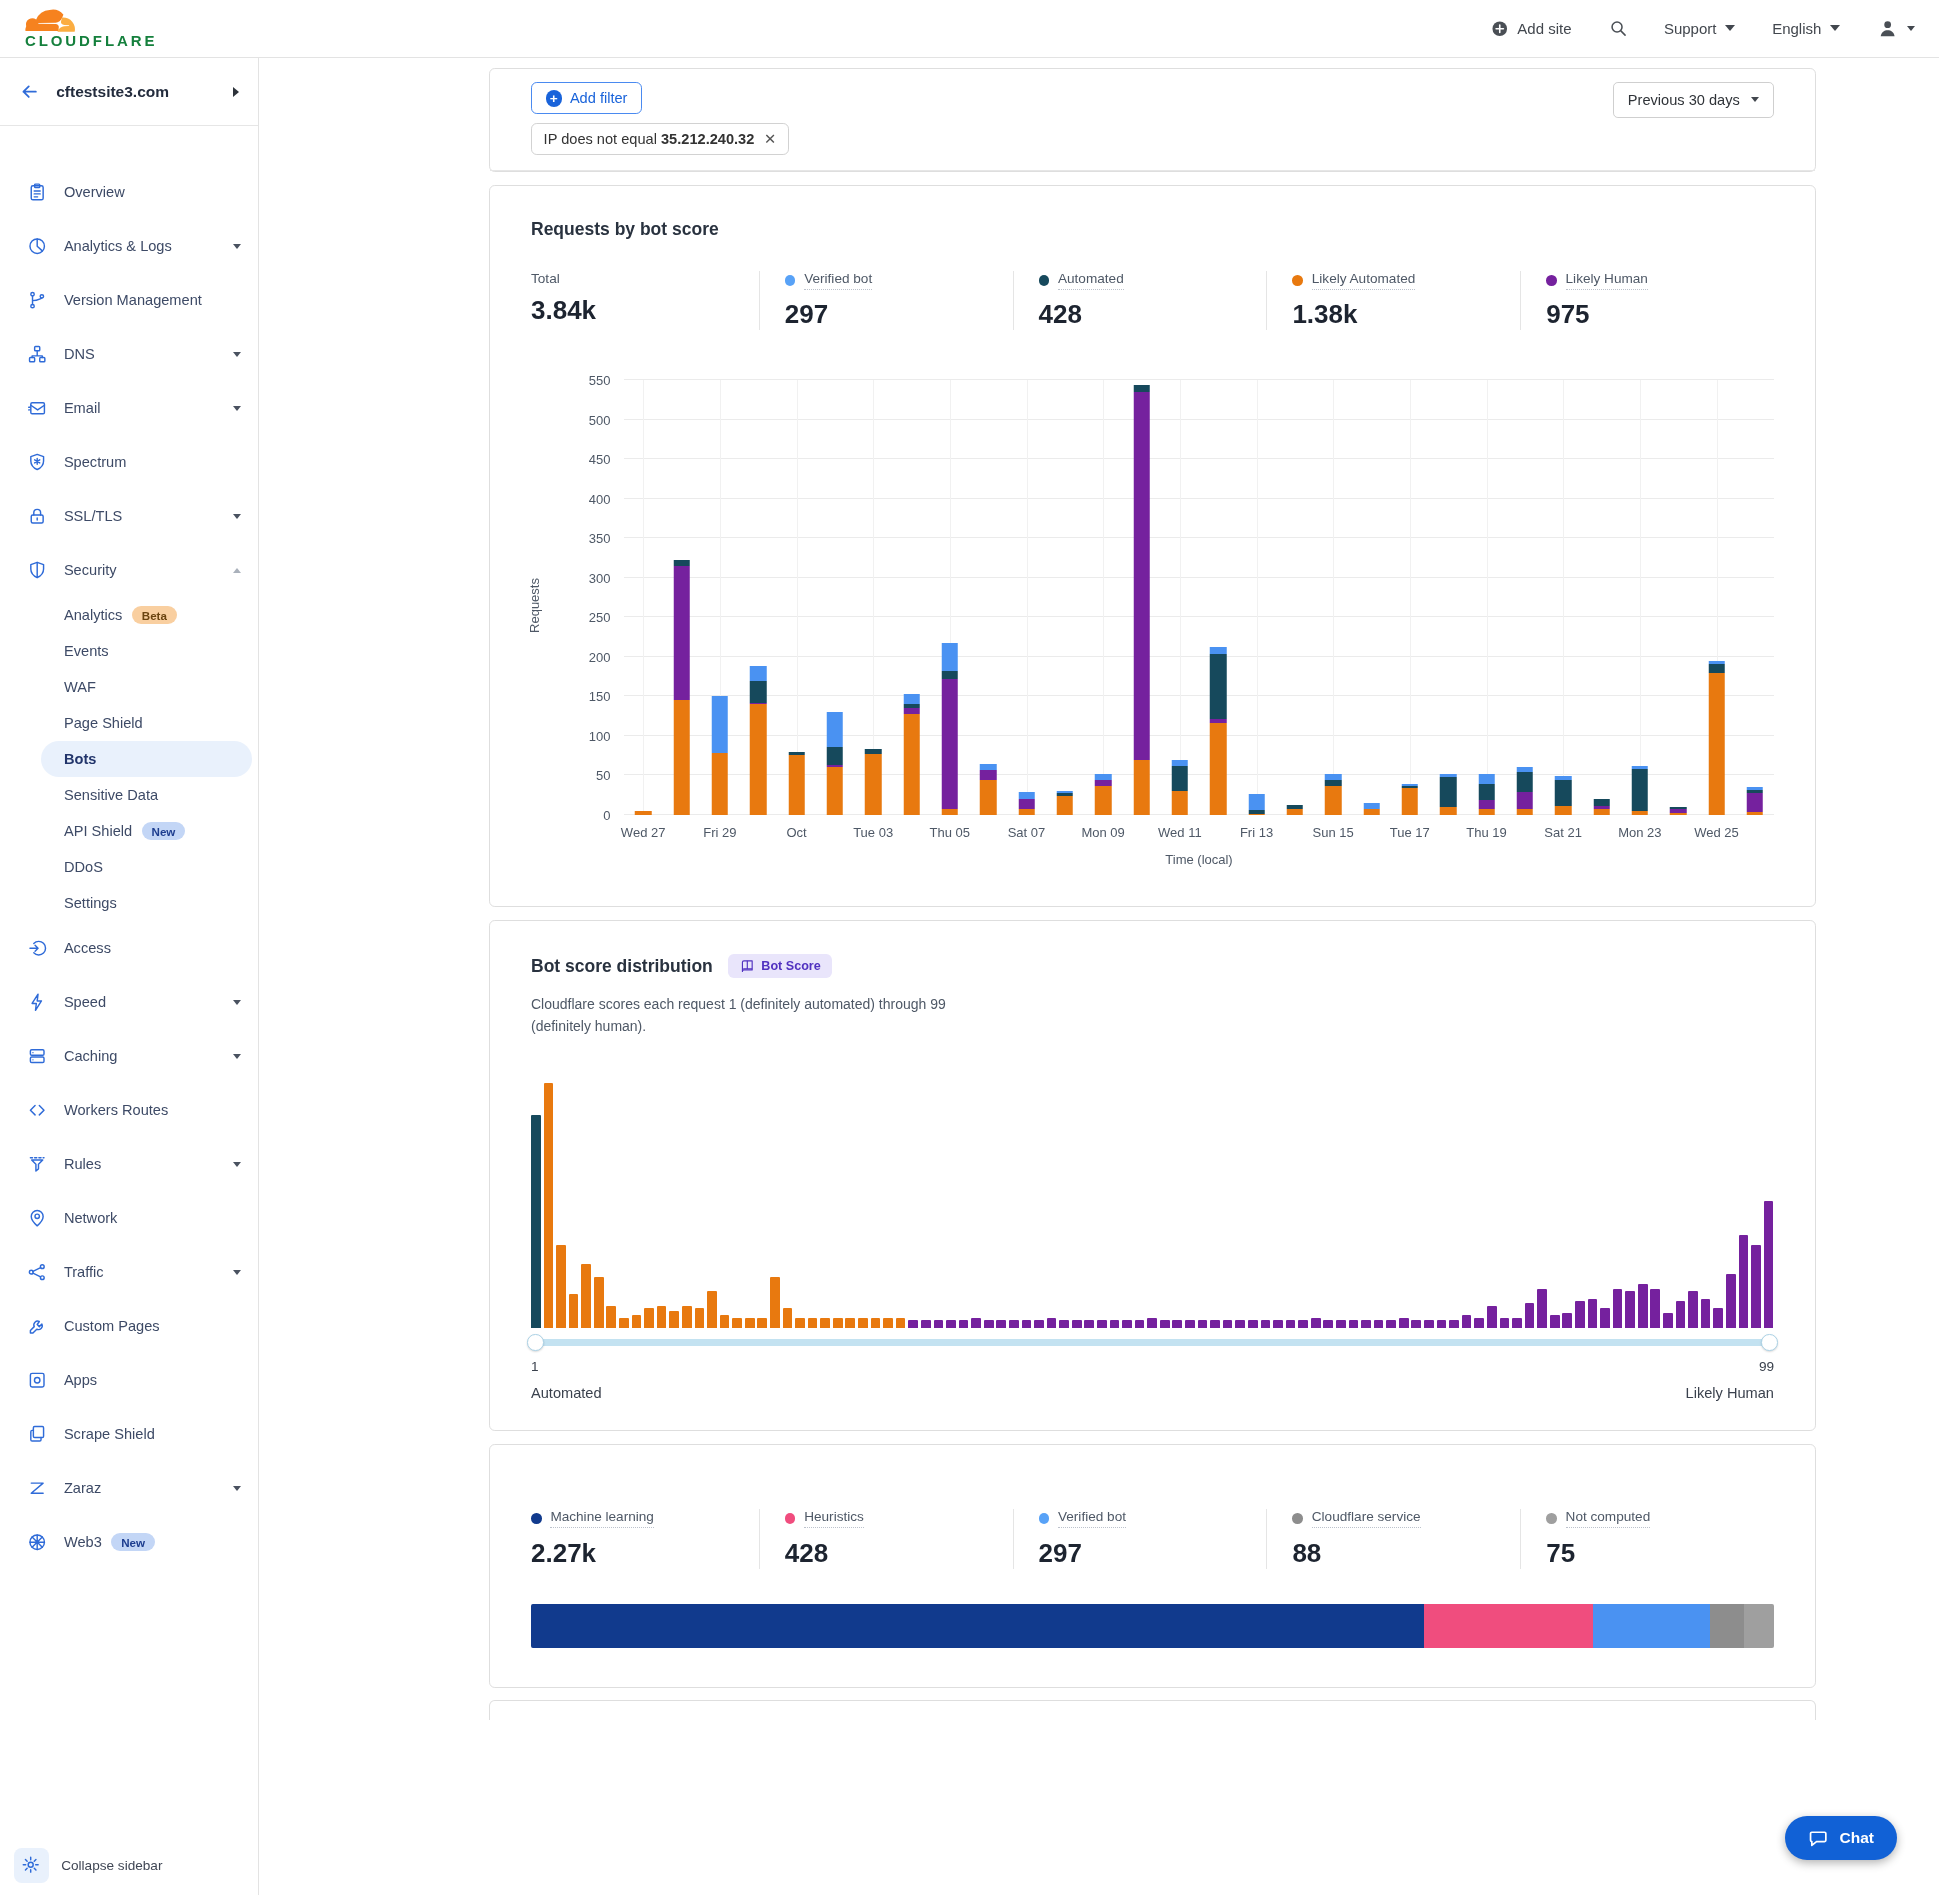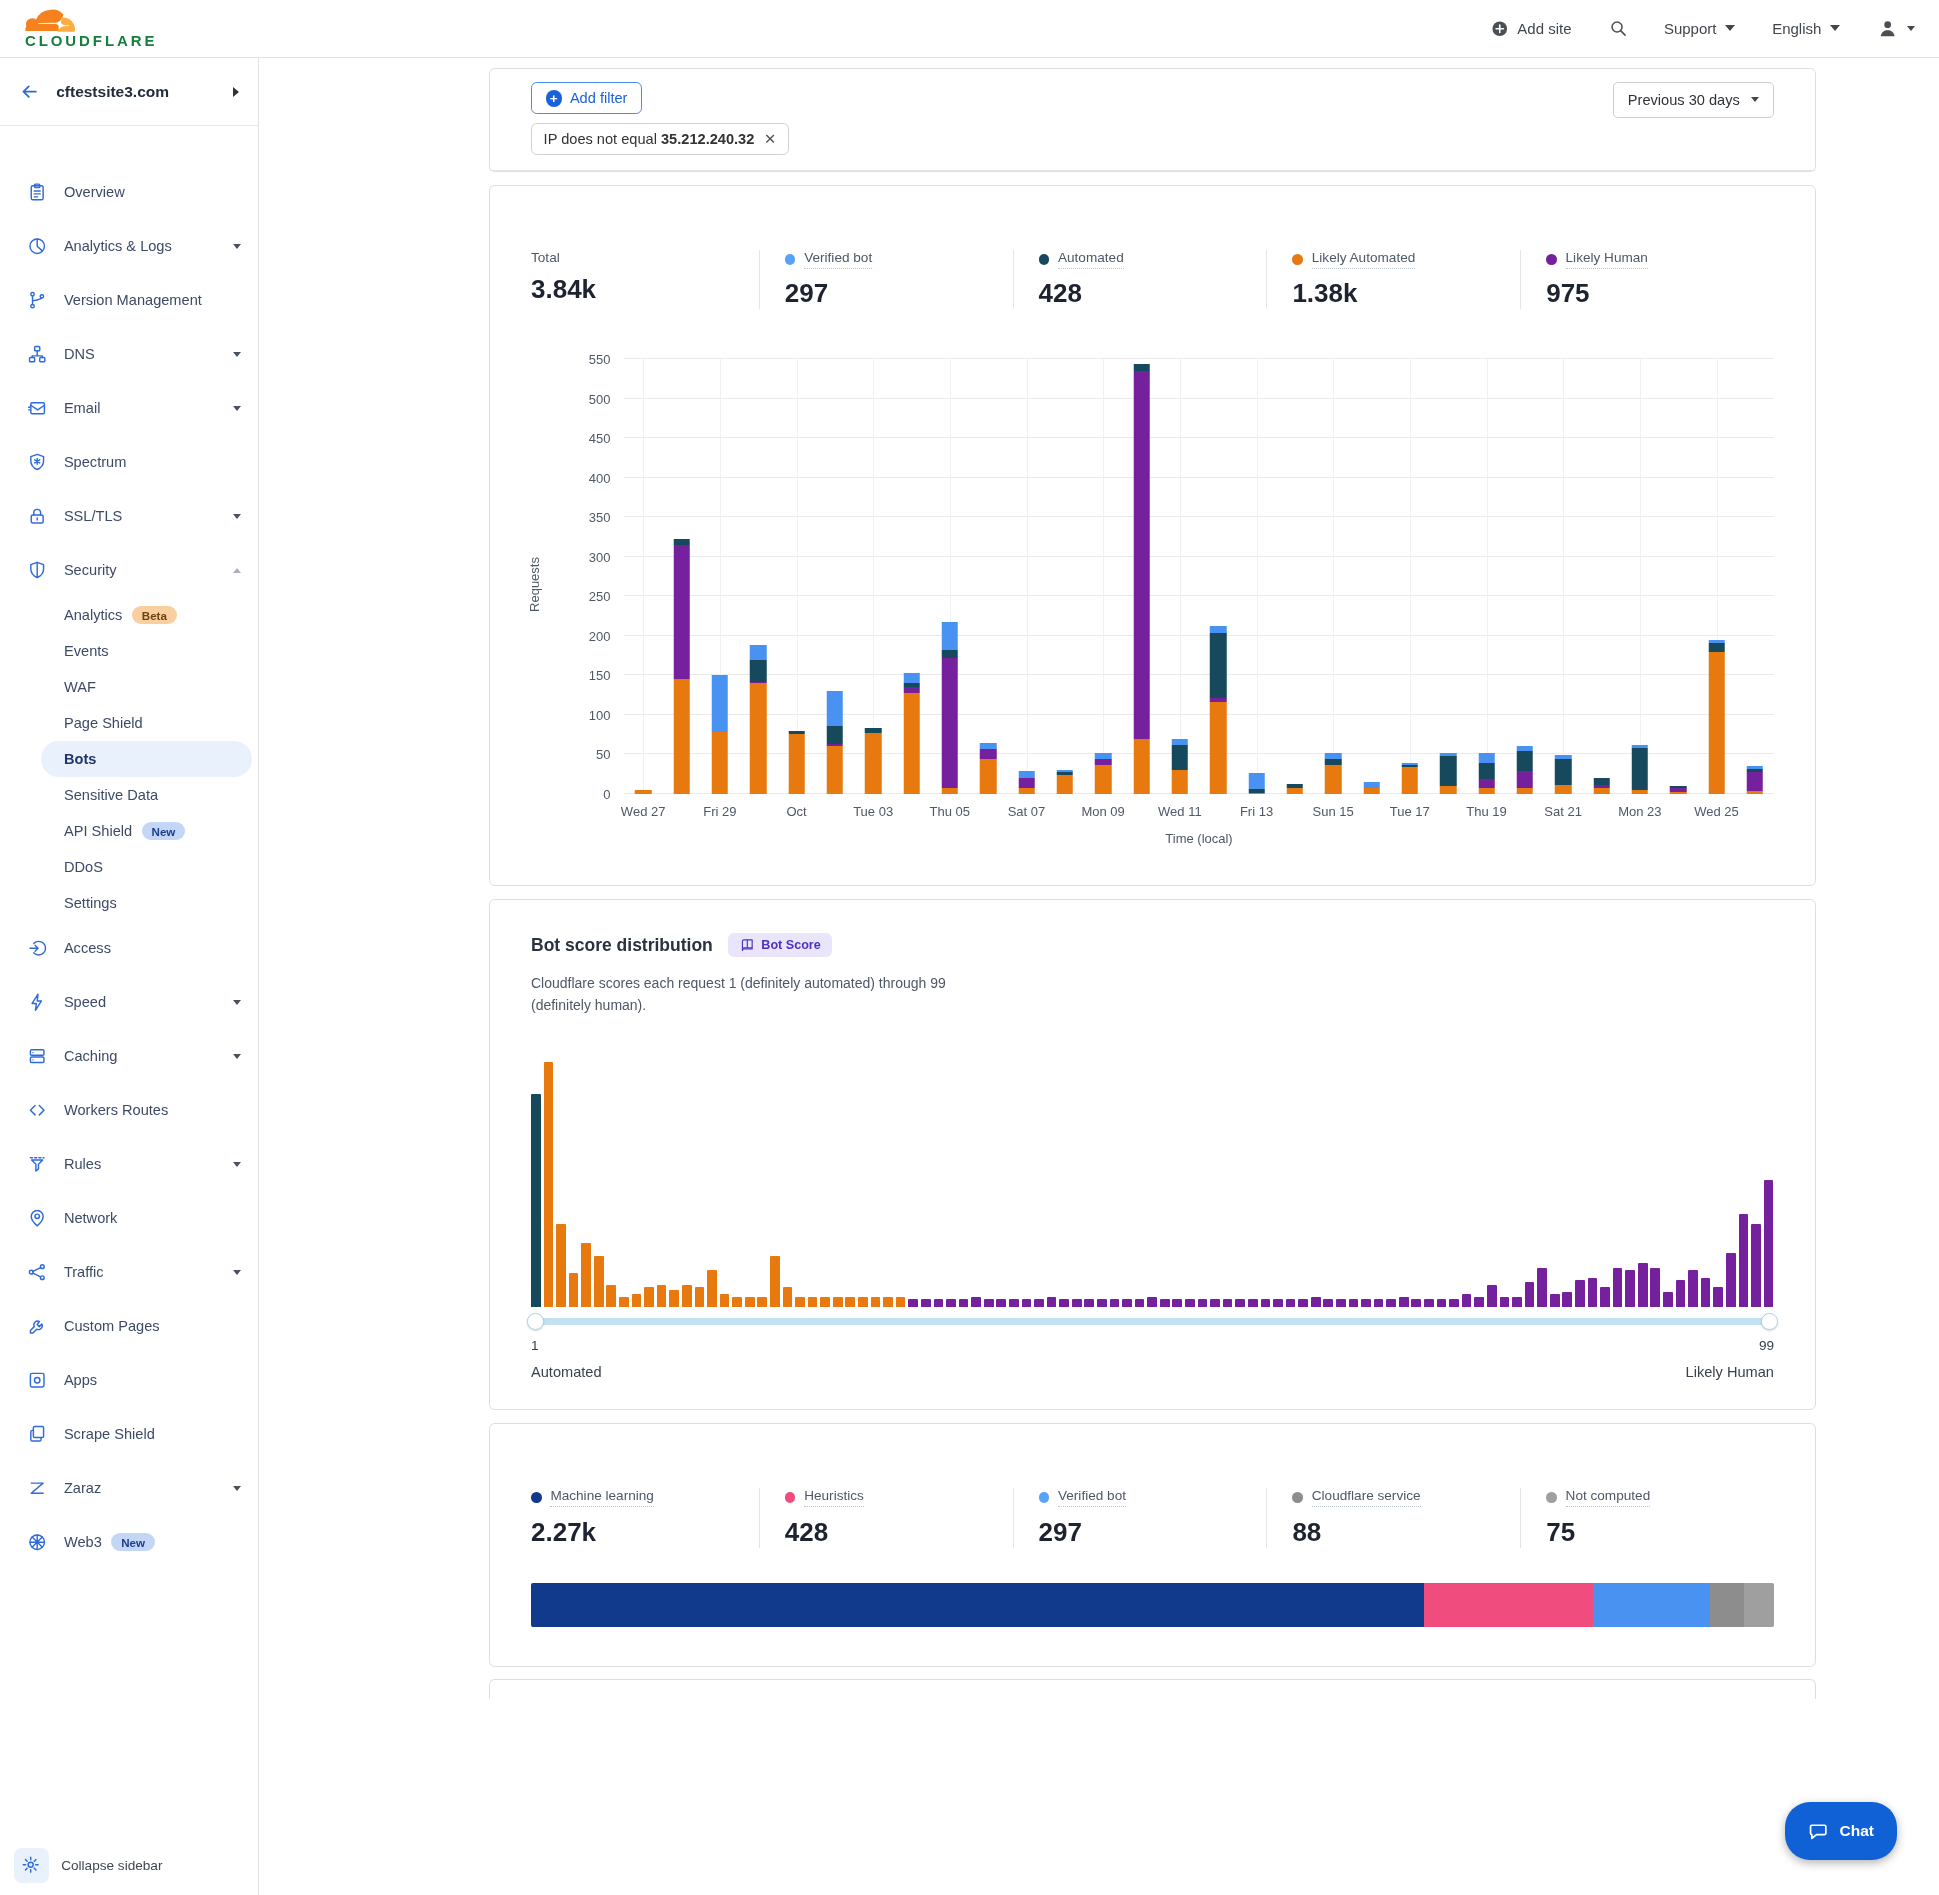--- a/index.html
+++ b/index.html
@@ -108,21 +108,21 @@
   .range-names { display:flex; justify-content:space-between; margin-top:11.6px; font-size:14.6px; color:#3a414d; }
 
   
   .source-bar { display:flex; height:44px; margin-top:35px; border-radius:1.9px; overflow:hidden; }
   .source-seg { height:100%; }
 
   .next-card { height:19.4px; border:1px solid #dedede; border-bottom:none; border-radius:5.8px 5.8px 0 0; }
 
   
   .chat-btn { position:absolute; right:43px; bottom:35px; background:#1161d6; color:#fff; border-radius:25px;
-              padding:19px 23px; display:flex; align-items:center; gap:10.7px; font-size:15.5px; font-weight:700;
+              padding:12px 23px; display:flex; align-items:center; gap:10.7px; font-size:15.5px; font-weight:700;
               box-shadow:0 2.9px 9.7px rgba(0,0,0,.3); cursor:pointer; z-index:9; }
   .chat-btn svg { width:20.4px; height:20.4px; }
 </style>
 </head>
 <body>
 
 <div class="app">
 
   <div class="topbar">
     <div class="logo">
@@ -386,20 +386,21 @@
           </div>
           <div class="range-select">
             <span>Previous 30 days</span>
             <span class="caret sm"></span>
           </div>
         </div>
         <div class="filter-divider"></div>
       </div>
 
       <div class="card card-pad">
+        <div class="card-title">Requests by bot score</div>
         <div class="stats-row" id="req-stats">
             <div class="stat">
               <div class="stat-label">
                 <span class="lbl">Total</span>
               </div>
               <div class="stat-value">3.84k</div>
             </div>
             <div class="stat">
               <div class="stat-label">
                 <span class="stat-dot" style="background: rgb(88, 162, 247);"></span>

